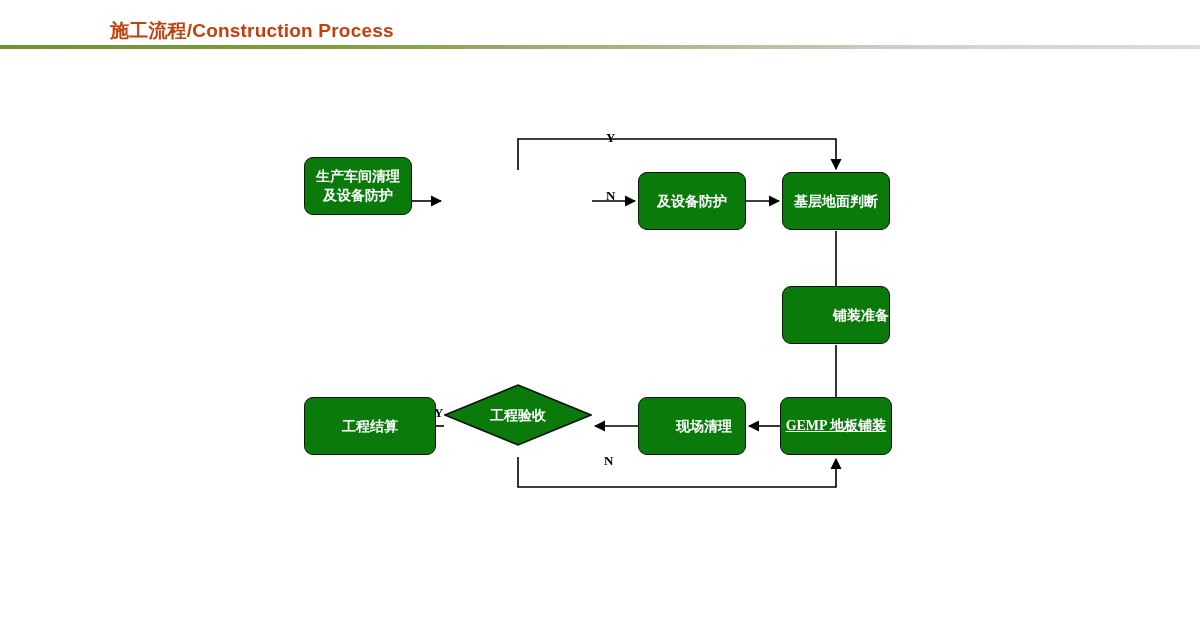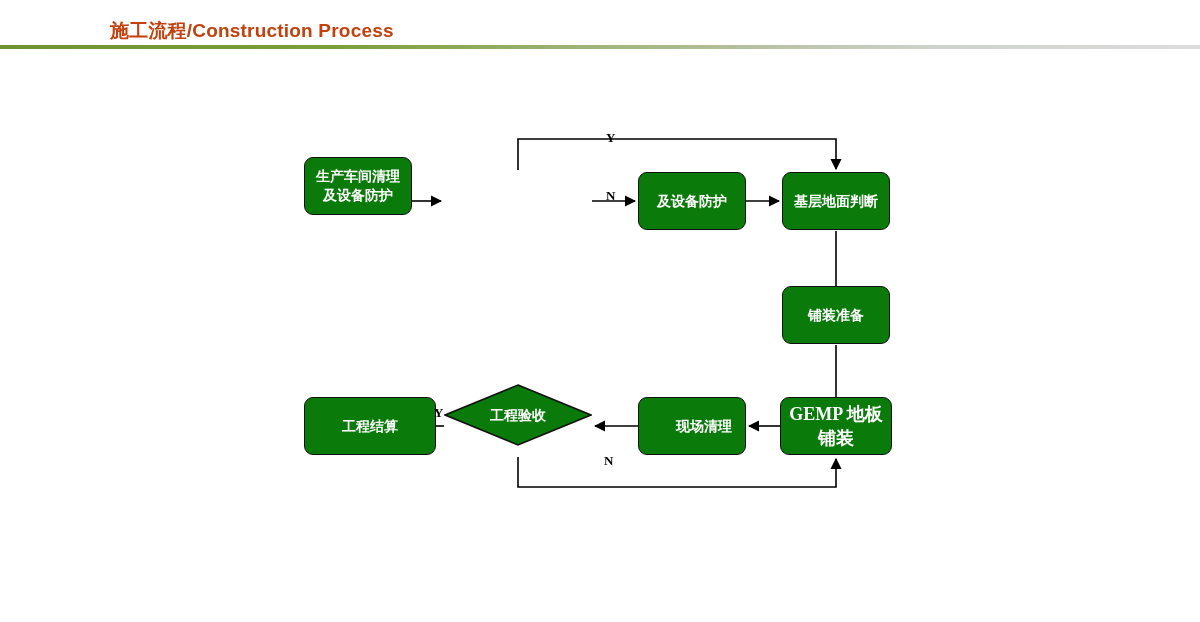--- a/index.html
+++ b/index.html
@@ -75,21 +75,22 @@
     border: 1.5px solid #111111;
     border-radius: 9px;
   }
   .node-label {
     display: block;
     white-space: pre-line;
     pointer-events: none;
   }
   .node-serif .node-label {
     font-family: "Liberation Serif", "DejaVu Serif", serif;
-    font-size: 18px;
+    font-size: 14px;
+    text-decoration: underline;
   }
 
   
   .node-diamond {
     background: transparent;
     border: none;
   }
   .node-diamond .diamond-shape {
     position: absolute;
     left: 0; top: 0;
@@ -157,21 +158,21 @@
 
 
   <div class="node node-box" style="left:638px; top:112px; width:108px; height:58px;">
     <span class="node-label">及设备防护</span>
   </div>
 
   <div class="node node-box" style="left:782px; top:112px; width:108px; height:58px;">
     <span class="node-label">基层地面判断</span>
   </div>
 
-  <div class="node node-box" style="left:782px; top:226px; width:108px; height:58px;">
+  <div class="node node-box" style="left:782px; top:226px; width:108px; height:58px;justify-content:flex-end;">
     <span class="node-label">铺装准备</span>
   </div>
 
   <div class="node node-box node-serif" style="left:780px; top:337px; width:112px; height:58px;">
     <span class="node-label">GEMP 地板铺装</span>
   </div>
 
   <div class="node node-box" style="left:638px; top:337px; width:108px; height:58px;padding-left:24px;">
     <span class="node-label">现场清理</span>
   </div>

